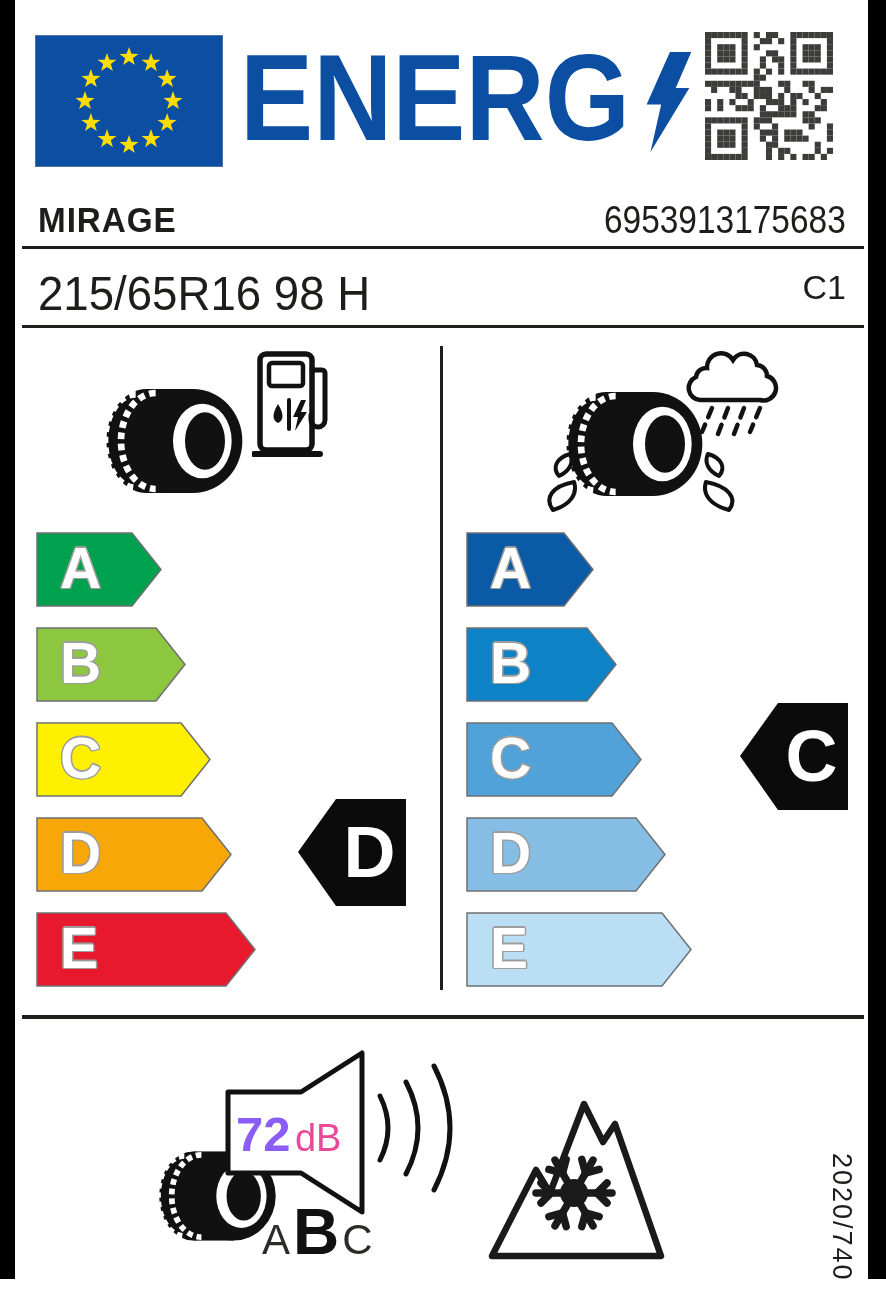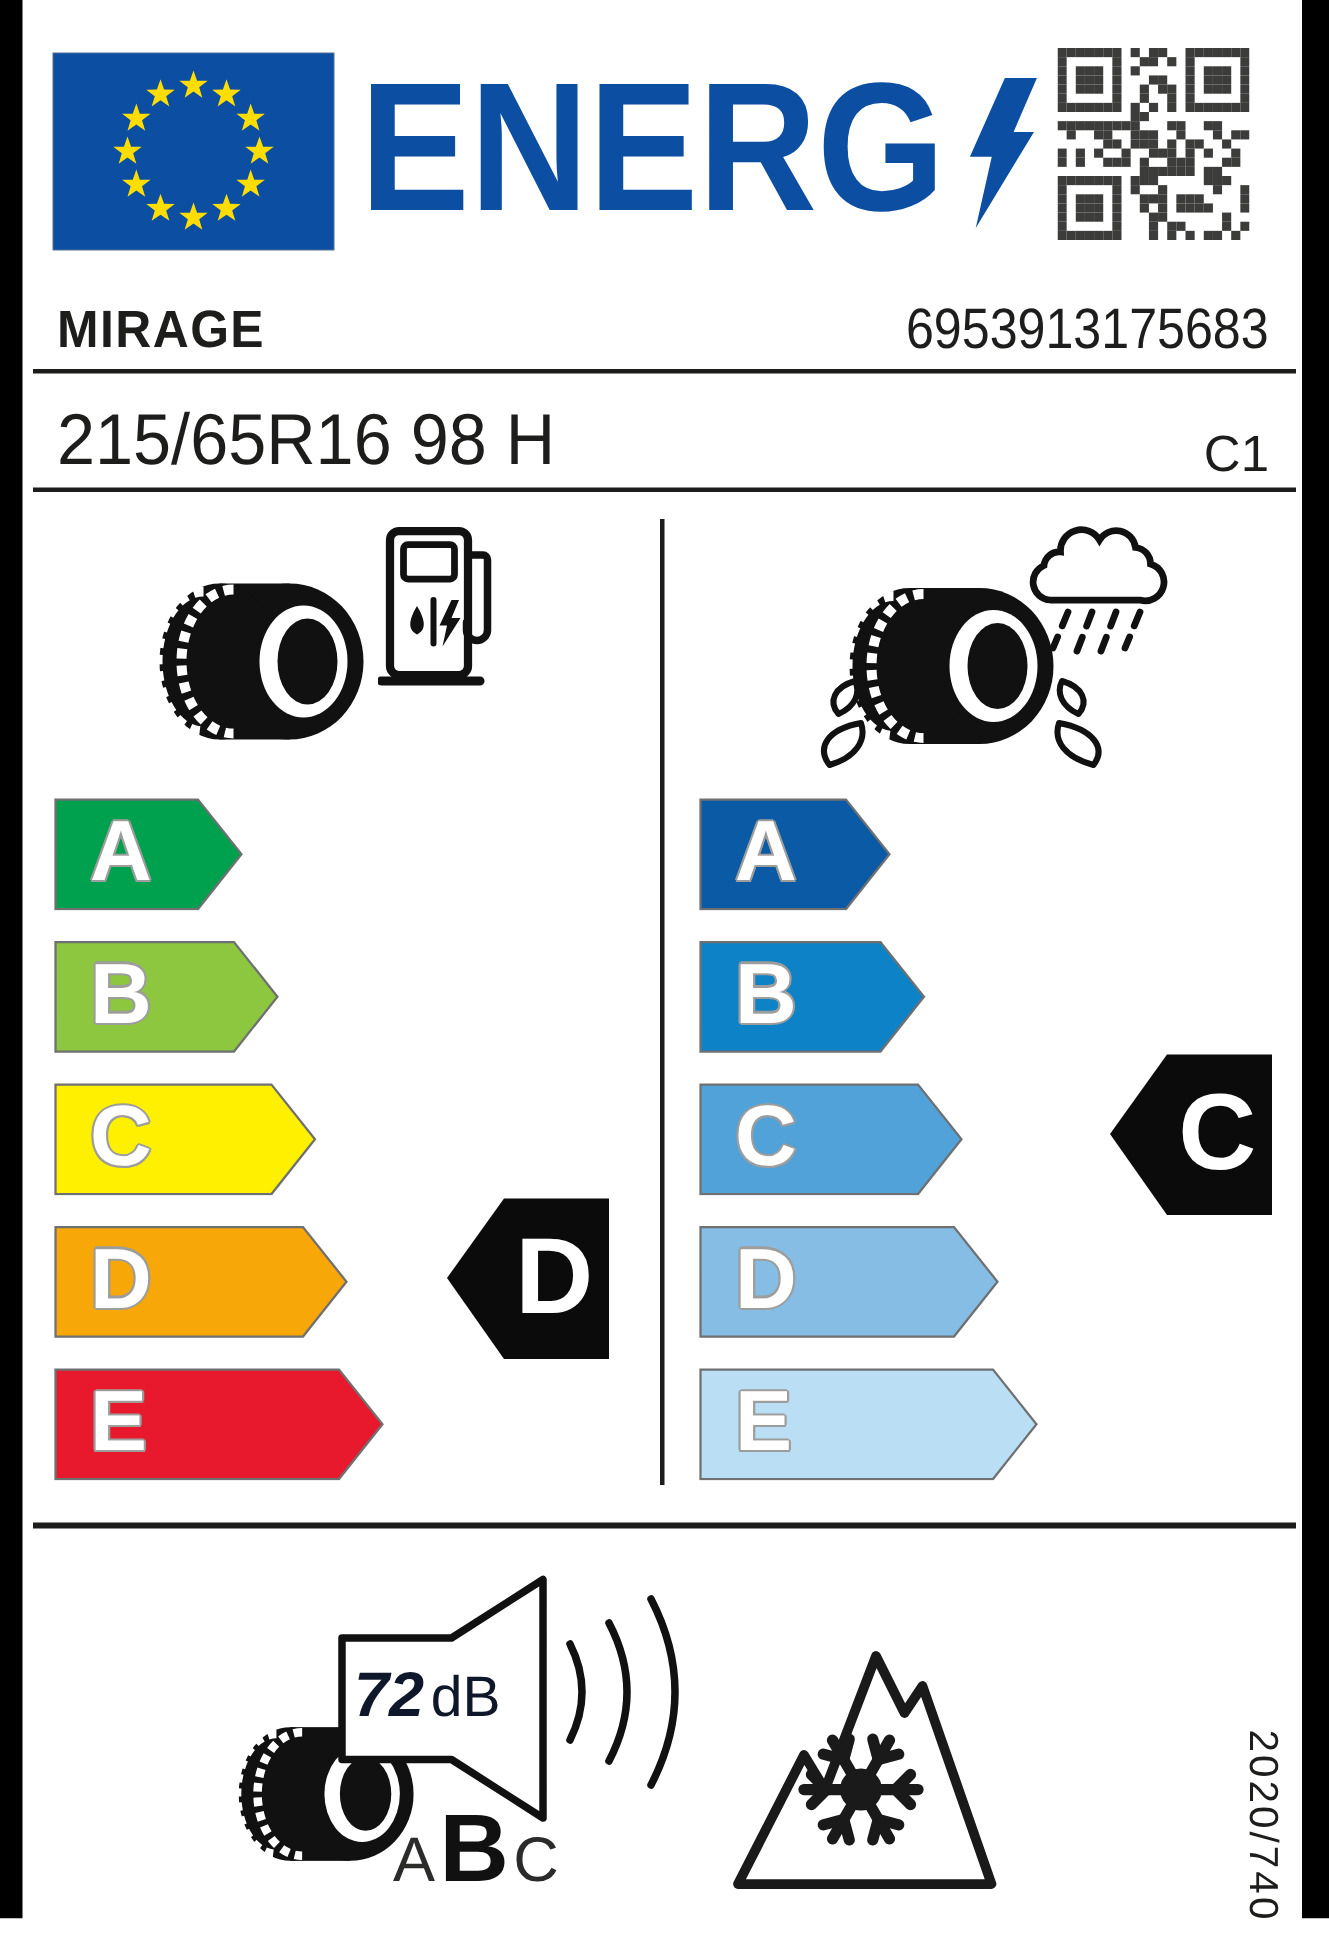--- a/index.html
+++ b/index.html
@@ -6,35 +6,35 @@
   .page{position:relative;width:886px;height:1279px;background:#fff;overflow:hidden;
         font-family:"Liberation Sans",sans-serif;color:#1d1d1b;}
   .abs{position:absolute;}
   .border-strip{position:absolute;top:0;height:1291px;background:#000;}
   .rule{position:absolute;background:#1d1d1b;}
   .brand{left:38px;top:200px;font-size:35px;font-weight:bold;letter-spacing:1px;
          transform:scaleX(.95);transform-origin:left top;}
   .barcode{right:40px;top:199px;font-size:38px;font-weight:normal;
          transform:scaleX(.88);transform-origin:right top;}
   .tsize{left:38px;top:266px;font-size:48px;transform:scaleX(.95);transform-origin:left top;}
-  .tclass{right:40px;top:284px;font-size:34px;}
+  .tclass{right:40px;top:268px;font-size:34px;}
   .arrow-row{position:absolute;}
   .arrow-row svg{position:absolute;left:0;top:0;}
   .grade-letter{position:absolute;left:24px;top:50%;transform:translateY(-53%);
      font-size:57px;font-weight:bold;color:#fff;line-height:1;
      text-shadow:-1.5px 0 0 #9d9d9c,1.5px 0 0 #9d9d9c,0 -1.5px 0 #9d9d9c,0 1.5px 0 #9d9d9c,
                  -1px -1px 0 #9d9d9c,1px -1px 0 #9d9d9c,-1px 1px 0 #9d9d9c,1px 1px 0 #9d9d9c;}
   .indicator{position:absolute;width:111px;height:111px;}
   .indicator svg{position:absolute;left:0;top:0;}
   .indicator .rating-letter{position:absolute;left:36px;right:2px;top:50%;
      transform:translateY(-52%);text-align:center;font-size:72px;font-weight:bold;
      color:#fff;line-height:1;}
   .db-text{left:236px;top:1106px;width:130px;white-space:nowrap;}
-  .db-val{font-size:42px;font-weight:bold;color:#0f172a;font-style:italic;}
-  .db-unit{font-size:38px;color:#0f172a;}
+  .db-val{font-size:49px;font-weight:bold;color:#8b5cf6;}
+  .db-unit{font-size:38px;color:#ec4899;}
   .noise-classes{left:262px;top:1200px;display:inline-flex;align-items:baseline;gap:3px;}
   .noise-class{font-size:42px;color:#2b2b2a;line-height:1;}
   .noise-class.active{font-size:64px;font-weight:bold;color:#111;}
   .reg{left:826px;top:1153px;font-size:27px;letter-spacing:2px;color:#1d1d1b;
        writing-mode:vertical-rl;}
   .energ-wrap{left:238px;top:44px;}
   svg{display:block;}
 </style>
 </head>
 <body>

